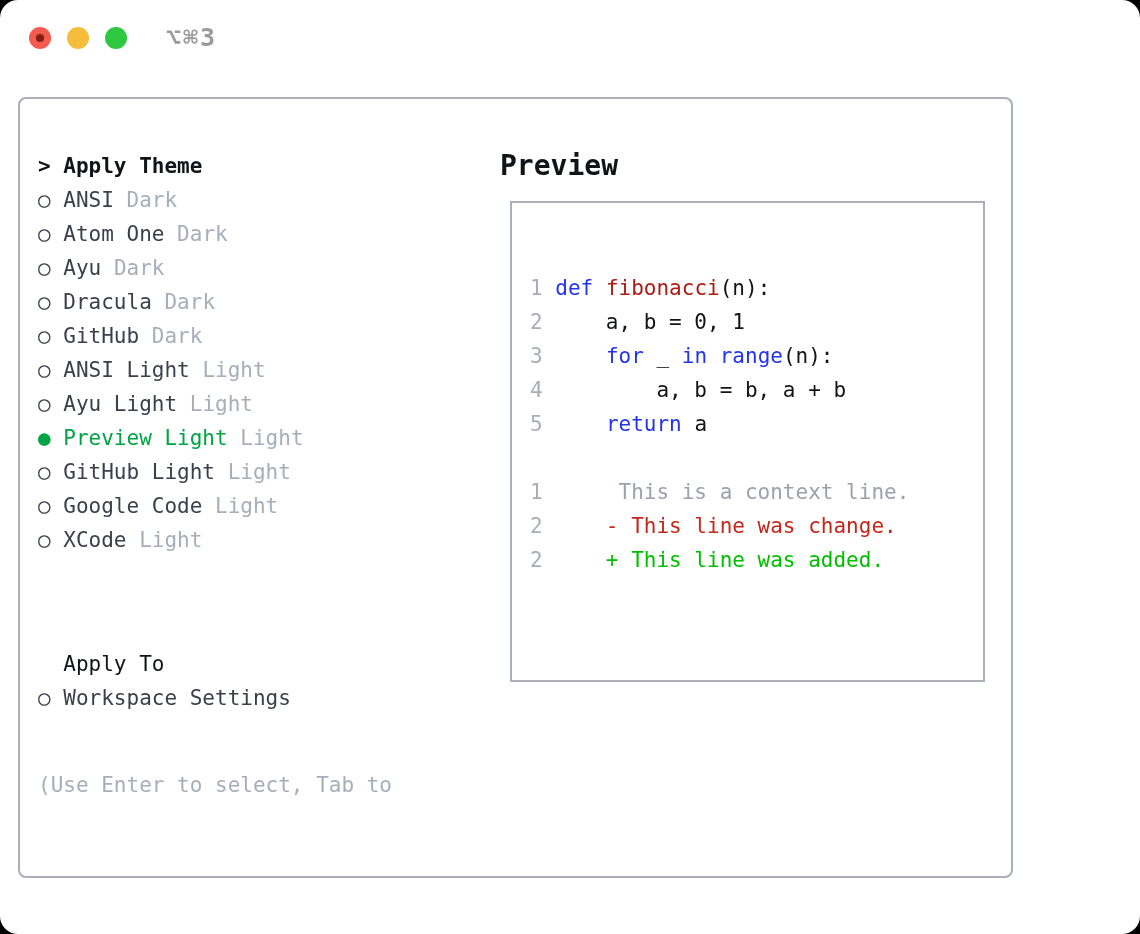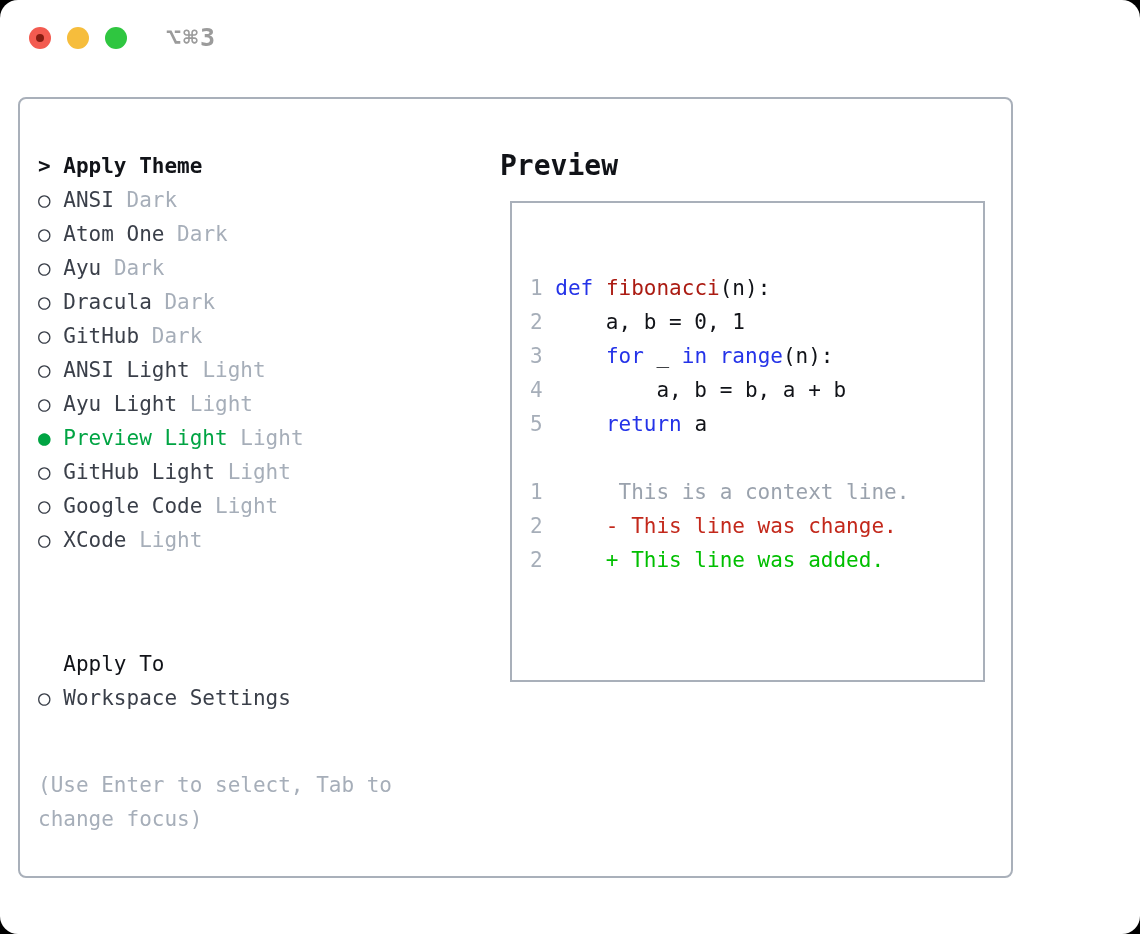--- a/index.html
+++ b/index.html
@@ -146,21 +146,20 @@
     </div>
 
   <div class="block" id="apply-block">
     <div class="row hdr-indent">Apply To</div>
 
       <div class="row"><span class="marker">○ </span><span class="name">Workspace Settings</span></div>
     </div>
 
   <div class="block" id="hint-block">
     <div class="row hint">(Use Enter to select, Tab to</div>
-    <div class="row hint">change focus)</div>
   </div>
 
   <div id="preview-title">Preview</div>
 
   <div id="preview-box">
 
   <div class="cline"><span class="lnum">1</span><span class="tk-p"> </span><span class="tk-k">def</span><span class="tk-p"> </span><span class="tk-f">fibonacci</span><span class="tk-p">(n):</span></div>
       <div class="cline"><span class="lnum">2</span><span class="tk-p">     a, b = 0, 1</span></div>
       <div class="cline"><span class="lnum">3</span><span class="tk-p">     </span><span class="tk-k">for</span><span class="tk-p"> _ </span><span class="tk-k">in</span><span class="tk-p"> </span><span class="tk-k">range</span><span class="tk-p">(n):</span></div>
       <div class="cline"><span class="lnum">4</span><span class="tk-p">         a, b = b, a + b</span></div>

